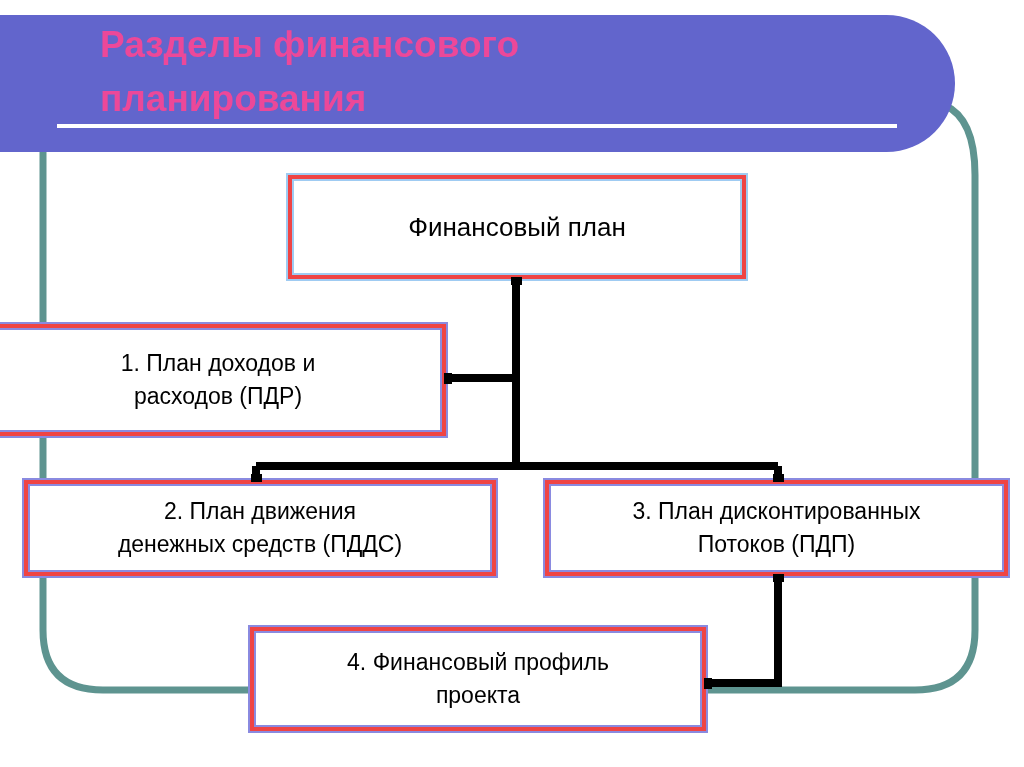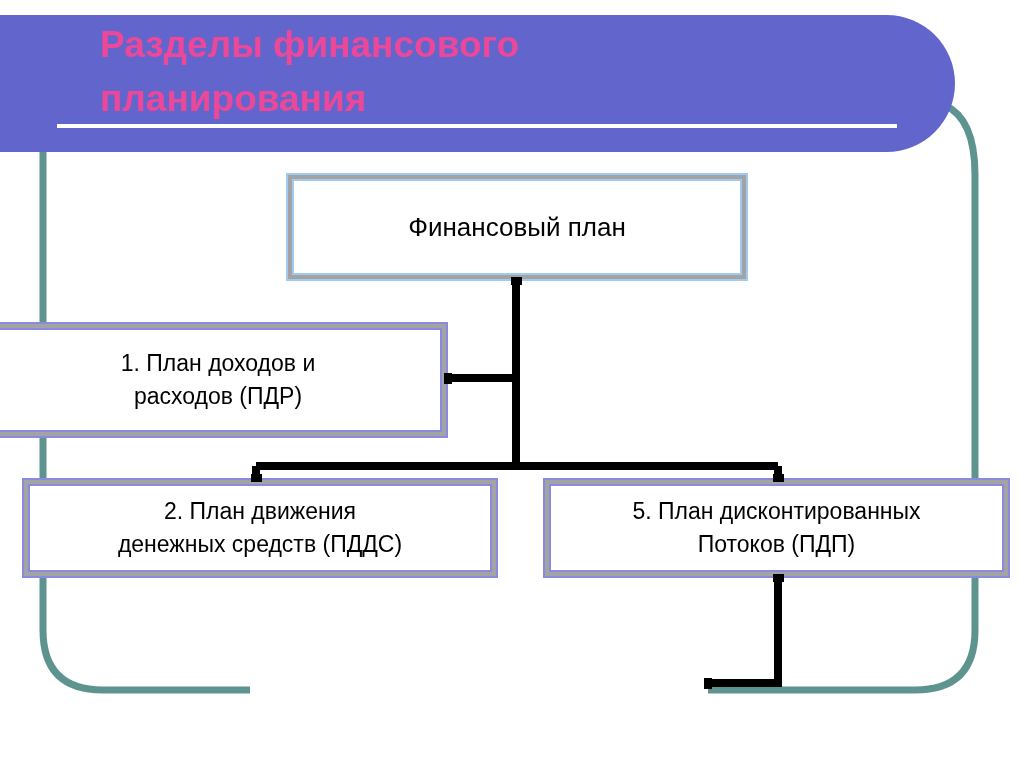--- a/index.html
+++ b/index.html
@@ -45,21 +45,21 @@
   
   .teal-svg{position:absolute;left:0;top:0;width:1024px;height:767px;z-index:2;}
 
   
   .black-svg{position:absolute;left:0;top:0;width:1024px;height:767px;z-index:4;}
 
   
   .node{
     position:absolute;
     box-sizing:border-box;
-    background:#a3a3a3;
+    background:#ef4444;
     display:flex;
     align-items:center;
     justify-content:center;
     text-align:center;
     z-index:3;
   }
   .node .inner{
     position:absolute;
     left:4px;top:4px;right:4px;bottom:4px;
     border:2px solid var(--bc);
@@ -144,18 +144,23 @@
   </div>
 
   <div id="box-2" class="node node-sub">
     <div class="inner"></div>
     <div class="label">2. План движения
 денежных средств (ПДДС)</div>
   </div>
 
   <div id="box-3" class="node node-sub">
     <div class="inner"></div>
-    <div class="label">5. План дисконтированных
+    <div class="label">3. План дисконтированных
 Потоков (ПДП)</div>
   </div>
 
+  <div id="box-4" class="node node-sub">
+    <div class="inner"></div>
+    <div class="label">4. Финансовый профиль
+проекта</div>
+  </div>
 
 </div>
 
 </body></html>

